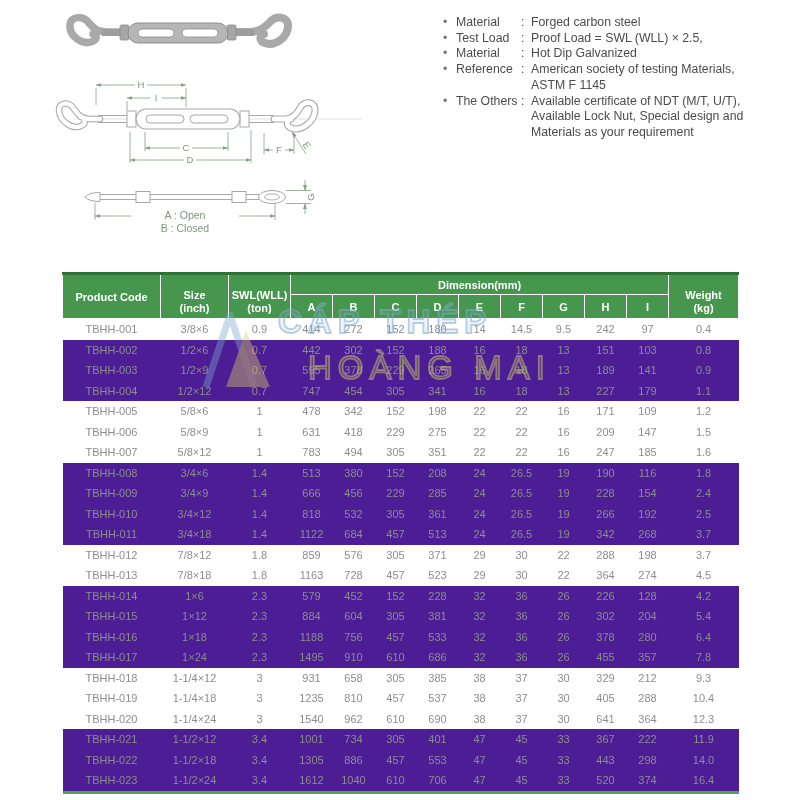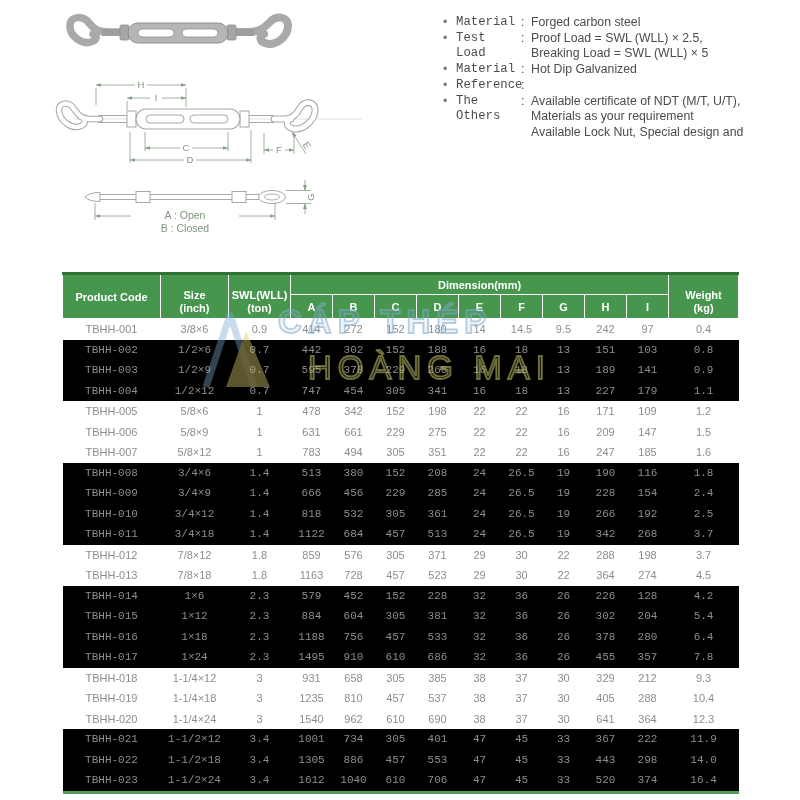--- a/index.html
+++ b/index.html
@@ -2,39 +2,39 @@
 <html><head>
 <meta charset="utf-8">
 <style>
   html,body{margin:0;padding:0;background:#fff;font-family:"Liberation Sans",sans-serif;}
   .sheet{position:relative;width:800px;height:800px;background:#fff;overflow:hidden;}
 
   
   .specs{position:absolute;left:443px;top:15px;width:352px;}
   .spec-item{display:flex;font-size:12.3px;line-height:15.7px;color:#4c4c4c;}
   .spec-bullet{width:13px;flex:none;color:#777;}
-  .spec-label{width:65px;flex:none;font-family:Liberation Mono, monospace;}
+  .spec-label{width:65px;flex:none;}
   .spec-colon{width:10px;flex:none;}
   .spec-value{flex:1;}
 
   
   .drawing{position:absolute;left:28px;top:4px;}
   .dim-text{fill:#7d967d;font-size:9.5px;font-family:"Liberation Sans",sans-serif;}
   .dim-text-lg{fill:#7d967d;font-size:10.5px;font-family:"Liberation Sans",sans-serif;}
 
   
   .table-wrap{position:absolute;left:62px;top:272px;width:676px;}
   table{border-collapse:collapse;width:676px;table-layout:fixed;}
   thead th{background:#46964e;color:#fff;font-weight:700;font-size:11px;border:1px solid #fff;padding:0;text-align:center;}
   thead tr.hrow1 th{border-top:3px solid #2d7336;}
   thead tr.hrow1{height:21px;}
   thead tr.hrow2{height:24px;}
   tbody td{height:20.5px;text-align:center;font-size:11px;color:#8d8d8d;padding:0;}
   tbody tr{background:#fff;}
-  tbody tr.shaded{background:#000000;font-family:Liberation Mono, monospace;}
+  tbody tr.shaded{background:#4c1d95;}
   table{border-bottom:3px solid #53a05b;}
   .unit-line{display:block;line-height:12px;}
   .name-line{display:block;line-height:13px;margin-top:9px;}
 
   
   .watermark{position:absolute;left:200px;top:299px;display:flex;align-items:flex-start;z-index:5;pointer-events:none;}
   .wm-logo{width:74px;height:94px;opacity:.5;}
   .wm-text{margin-left:4px;}
   .wm-line1{font-size:33px;font-weight:700;letter-spacing:6px;line-height:46px;
             color:rgba(140,180,212,0.14);-webkit-text-stroke:1.8px rgba(125,170,205,0.55);}
@@ -154,44 +154,47 @@
         <div class="spec-value">
           <div>Forged carbon steel</div>
         </div>
       </div>
       <div class="spec-item">
         <div class="spec-bullet">•</div>
         <div class="spec-label">Test Load</div>
         <div class="spec-colon">:</div>
         <div class="spec-value">
           <div>Proof Load = SWL (WLL) × 2.5,</div>
-          <div>Breaking Load = SWL (WLL) × 5</div>
         </div>
       </div>
       <div class="spec-item">
         <div class="spec-bullet">•</div>
         <div class="spec-label">Material</div>
         <div class="spec-colon">:</div>
         <div class="spec-value">
           <div>Hot Dip Galvanized</div>
         </div>
       </div>
       <div class="spec-item">
         <div class="spec-bullet">•</div>
         <div class="spec-label">Reference</div>
         <div class="spec-colon">:</div>
+        <div class="spec-value">
+          <div>American society of testing Materials,</div>
+          <div>ASTM F 1145</div>
+        </div>
       </div>
       <div class="spec-item">
         <div class="spec-bullet">•</div>
         <div class="spec-label">The Others</div>
         <div class="spec-colon">:</div>
         <div class="spec-value">
           <div>Available certificate of NDT (M/T, U/T),</div>
+          <div>Available Lock Nut, Special design and</div>
           <div>Materials as your requirement</div>
-          <div>Available Lock Nut, Special design and</div>
         </div>
       </div>
     </div>
 
   <div class="watermark">
     <svg class="wm-logo" viewBox="0 0 74 94">
       <path d="M6,88 L30,16 L54,88" fill="none" stroke="#7daacd" stroke-width="7" stroke-linejoin="round" opacity="0.8"></path>
       <path d="M26,88 L46,32 L70,88 Z" fill="#d9c96a" opacity="0.85"></path>
     </svg>
     <div class="wm-text">
@@ -320,21 +323,21 @@
             <td>16</td>
             <td>171</td>
             <td>109</td>
             <td>1.2</td>
           </tr>
           <tr>
             <td>TBHH-006</td>
             <td>5/8×9</td>
             <td>1</td>
             <td>631</td>
-            <td>661</td>
+            <td>418</td>
             <td>229</td>
             <td>275</td>
             <td>22</td>
             <td>22</td>
             <td>16</td>
             <td>209</td>
             <td>147</td>
             <td>1.5</td>
           </tr>
           <tr>

